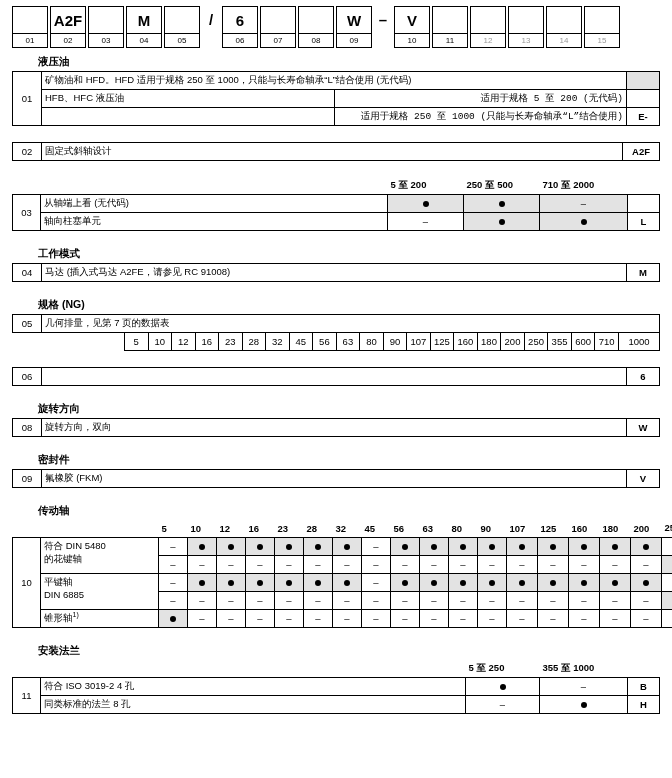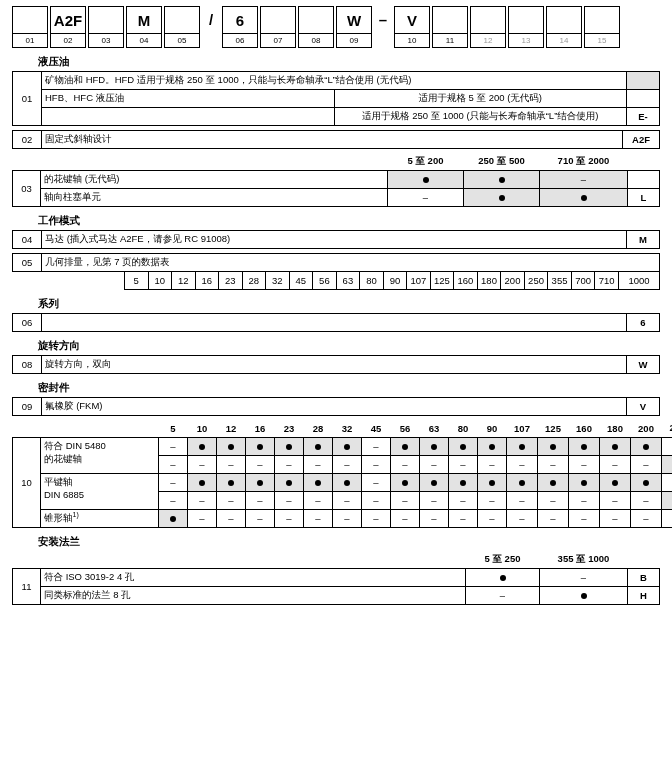--- a/index.html
+++ b/index.html
@@ -8,34 +8,34 @@
 
   
   .codebar{margin:6px 0 0 0;display:flex;align-items:flex-start;padding-left:12px;}
   .codecell{width:36px;margin-right:2px;text-align:center;}
   .codebox{height:26px;border:1px solid #000;display:flex;align-items:center;justify-content:center;font-weight:bold;font-size:15px;background:#fff;}
   .codenum{height:13px;border:1px solid #000;border-top:none;display:flex;align-items:center;justify-content:center;font-size:8px;}
   .codenum.grey{color:#999;}
   .sep{font-weight:bold;font-size:15px;height:26px;display:flex;align-items:center;justify-content:center;}
 
   
-  .block{margin:0 8px 4px 12px;}
+  .block{margin:0 8px 16px 12px;}
   .blocktitle{font-weight:bold;font-size:10.5px;margin:7px 0 2px 26px;}
   table.t{border-collapse:collapse;width:648px;table-layout:fixed;}
   table.t td{border:1px solid #000;height:17px;padding:0 3px;font-size:9.5px;vertical-align:middle;}
   td.idx{width:22px;text-align:center;font-size:9px;border-right:1px solid #000;}
   td.desc{text-align:left;}
   td.val{width:26px;text-align:center;font-weight:bold;font-size:10.5px;}
   td.center{text-align:center;}
   td.shade{background:#e3e3e3;}
-  td.right{text-align:center;}
+  td.right{text-align:right;font-family:Liberation Mono, monospace;}
   .dot{display:inline-block;width:6px;height:6px;border-radius:50%;background:#000;}
   .nb{border:none !important;}
   .sup{font-size:7px;vertical-align:super;}
-  .sizehdr td{border:none !important;font-weight:bold;text-align:center;font-size:9px;height:12px;}
+  .sizehdr td{border:none !important;font-weight:bold;font-size:9px;height:12px;}
   .ngrow td{font-size:8.5px;text-align:center;}
 </style>
 </head>
 <body>
 
 <div class="page">
 
   <div class="codebar">
     <div class="codecell">
       <div class="codebox"></div>
@@ -146,21 +146,21 @@
           <tr class="sizehdr">
         <td class="nb" style="width:22px"></td>
         <td class="nb"></td>
         <td class="nb" style="width:70px">5 至 200</td>
         <td class="nb" style="width:70px">250 至 500</td>
         <td class="nb" style="width:82px">710 至 2000</td>
         <td class="nb" style="width:26px"></td>
       </tr>
       <tr>
         <td class="idx" rowspan="2">03</td>
-        <td class="desc">的花键轴 (无代码)</td>
+        <td class="desc">从轴端上看 (无代码)</td>
         <td class="center shade"><span class="dot"></span></td>
         <td class="center shade"><span class="dot"></span></td>
         <td class="center shade">–</td>
         <td class="val"></td>
       </tr>
       <tr>
         <td class="desc">轴向柱塞单元</td>
         <td class="center">–</td>
         <td class="center shade"><span class="dot"></span></td>
         <td class="center shade"><span class="dot"></span></td>
@@ -177,20 +177,21 @@
           <tr>
         <td class="idx">04</td>
         <td class="desc">马达 (插入式马达 A2FE，请参见 RC 91008)</td>
         <td class="val">M</td>
       </tr>
     </tbody>
       </table>
   </div>
 
   <div class="block">
+    <div class="blocktitle">规格 (NG)</div>
     <table class="t">
       <tbody>
           <tr>
         <td class="idx">05</td>
         <td class="desc">几何排量，见第 7 页的数据表</td>
       </tr>
     </tbody>
       </table>
     <table class="t ngrow" style="margin-top:-1px">
       <tbody>
@@ -209,30 +210,29 @@
         <td>63</td>
         <td>80</td>
         <td>90</td>
         <td>107</td>
         <td>125</td>
         <td>160</td>
         <td>180</td>
         <td>200</td>
         <td>250</td>
         <td>355</td>
-        <td>700</td>
+        <td>600</td>
         <td>710</td>
         <td style="width:34px">1000</td>
       </tr>
     </tbody>
       </table>
   </div>
 
   <div class="block">
-    <div class="blocktitle">系列</div>
     <table class="t">
       <tbody>
           <tr>
         <td class="idx">06</td>
         <td class="desc"></td>
         <td class="val">6</td>
       </tr>
     </tbody>
       </table>
   </div>
@@ -258,20 +258,21 @@
           <tr>
         <td class="idx">09</td>
         <td class="desc">氟橡胶 (FKM)</td>
         <td class="val">V</td>
       </tr>
     </tbody>
       </table>
   </div>
 
   <div class="block">
+    <div class="blocktitle">传动轴</div>
     <table class="t" style="table-layout:fixed">
       <tbody>
           <tr class="sizehdr">
         <td class="nb" style="width:22px"></td>
         <td class="nb" style="width:112px"></td>
         <td class="nb" style="width:23px">5</td>
         <td class="nb" style="width:23px">10</td>
         <td class="nb" style="width:23px">12</td>
         <td class="nb" style="width:23px">16</td>
         <td class="nb" style="width:23px">23</td>

